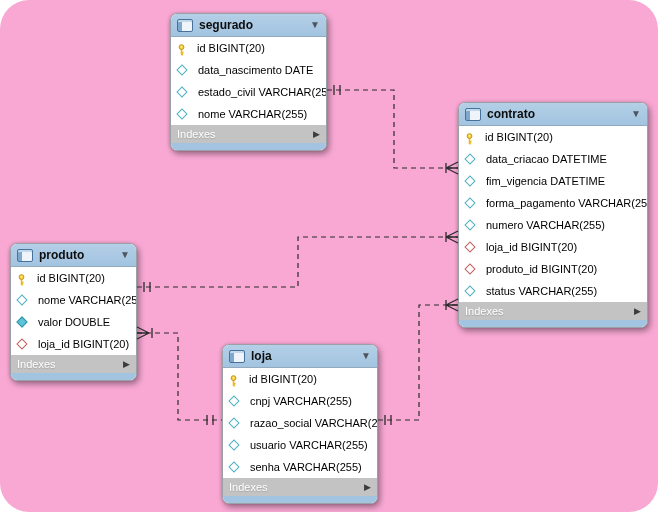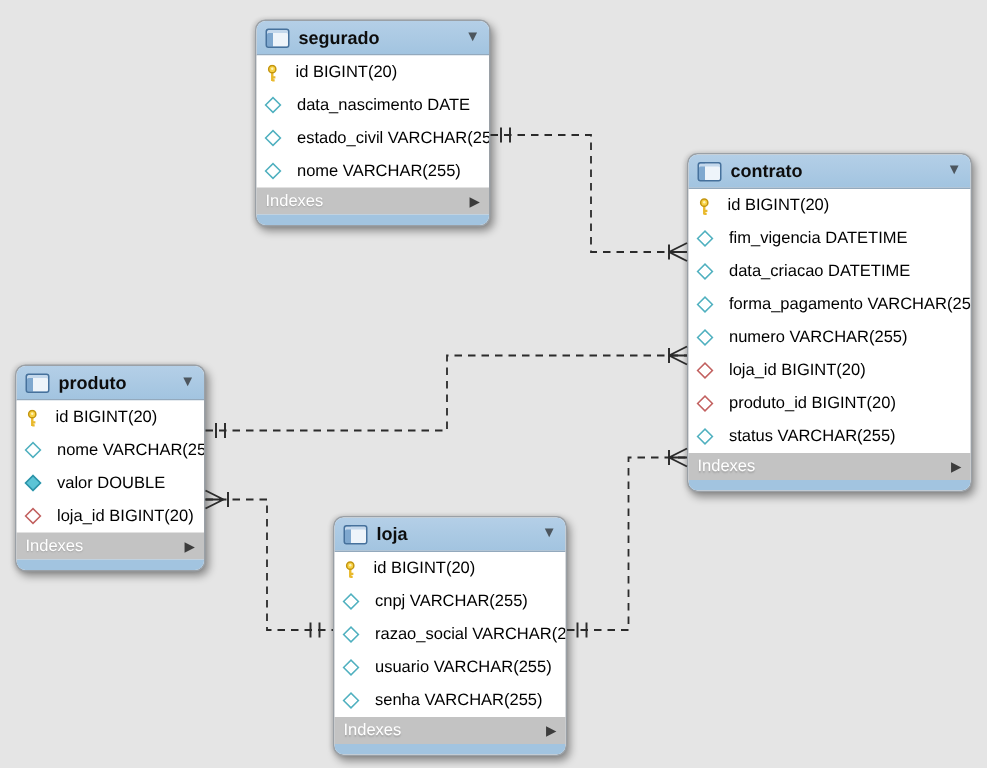--- a/index.html
+++ b/index.html
@@ -1,18 +1,19 @@
 <!DOCTYPE html>
 <html style="--table-header: #a2c4e0; --table-body: #ffffff; --indexes-bar: #c3c3c3; --indexes-text: #ffffff; --pk-icon: #f5cd3c; --column-icon: #4fb0bf; --column-icon-filled: #5cc4d6; --fk-icon: #c2605f; --relationship-line: #2b2b2b;"><head>
 <meta charset="utf-8">
 <style>
   html,body{margin:0;padding:0;background:#ffffff;}
   .canvas{
-    position:relative;width:658px;height:512px;background:#e5e5e5;overflow:hidden;
+    position:relative;width:658px;height:512px;background:#f9a8d4;overflow:hidden;
     font-family:"Liberation Sans", sans-serif;
+    border-radius:29px;
   }
   
   svg.relations{position:absolute;left:0;top:0;z-index:3;pointer-events:none;}
   svg.relations path.rel{fill:none;stroke:var(--relationship-line,#2b2b2b);stroke-width:1.2;stroke-dasharray:5 4;}
   svg.relations path.mk{fill:none;stroke:var(--relationship-line,#2b2b2b);stroke-width:1.3;}
   
   .table{
     position:absolute;z-index:2;background:var(--table-body,#fff);
     border:1px solid #9aa0a6;border-radius:7px;overflow:hidden;
     box-shadow:2px 3px 6px rgba(0,0,0,0.40), -1px 0px 3px rgba(0,0,0,0.12);
@@ -119,25 +120,25 @@
       <div class="row">
         <span class="ic-key"><svg width="11" height="12" viewBox="0 0 11 12">
             <path d="M5.5 5 V11 M5.5 8.6 H7.6 M5.5 10.6 H7.1" stroke="#e9b92c" stroke-width="1.6" fill="none"></path>
             <circle cx="5.5" cy="3.1" r="2.4" fill="#f8d245" stroke="#c3950f" stroke-width="1"></circle>
             <circle cx="5.5" cy="2.8" r="0.8" fill="#fdf2bb"></circle>
           </svg></span>
         <span class="clabel">id BIGINT(20)</span>
       </div>
       <div class="row">
         <span class="ic-diamond"></span>
+        <span class="clabel">data_criacao DATETIME</span>
+      </div>
+      <div class="row">
+        <span class="ic-diamond"></span>
         <span class="clabel">fim_vigencia DATETIME</span>
-      </div>
-      <div class="row">
-        <span class="ic-diamond"></span>
-        <span class="clabel">data_criacao DATETIME</span>
       </div>
       <div class="row">
         <span class="ic-diamond"></span>
         <span class="clabel">forma_pagamento VARCHAR(255)</span>
       </div>
       <div class="row">
         <span class="ic-diamond"></span>
         <span class="clabel">numero VARCHAR(255)</span>
       </div>
       <div class="row">

